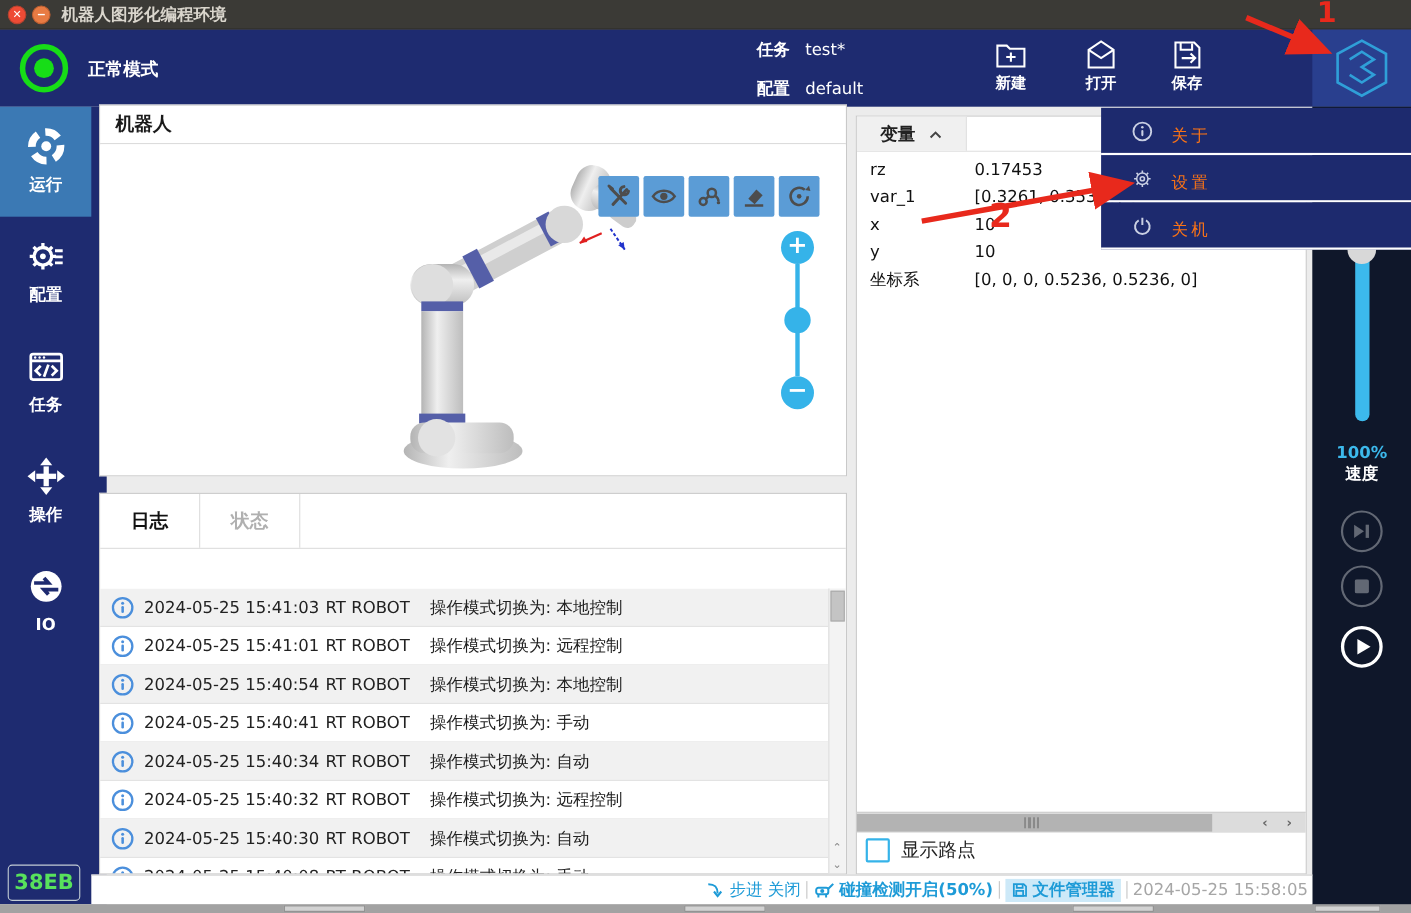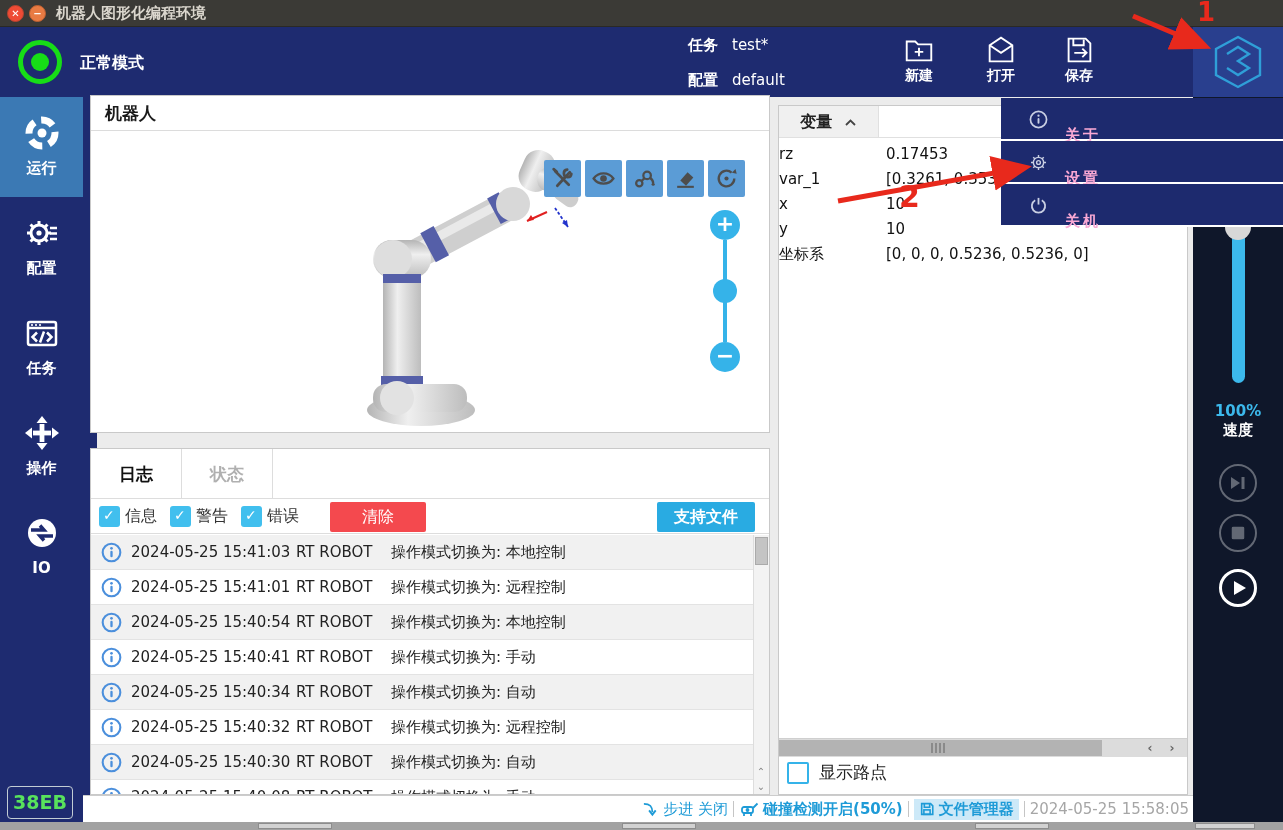--- a/index.html
+++ b/index.html
@@ -68,21 +68,21 @@
   .lr-msg { position:absolute; left:300px; top:8px; }
   .vscroll { position:absolute; right:0; top:86px; bottom:0; width:16px; background:#f3f3f3; border-left:1px solid #ddd; }
   .vthumb { position:absolute; left:1px; top:2px; width:13px; height:28px; background:#c4c4c4; border:1px solid #aaa; }
   .varrow { position:absolute; right:1px; width:14px; height:14px; color:#888; font-size:10px; line-height:14px; text-align:center; }
 
   
   .vars-panel { position:absolute; left:778px; top:105px; width:410px; height:690px; background:#fff; border:1px solid #c9c9c9; }
   .vp-header { position:absolute; left:0; top:0; right:0; height:32px; border-bottom:1px solid #e0e0e0; }
   .vp-cell { position:absolute; left:0; top:0; width:100px; height:31px; background:#f0f0f0; border-right:1px solid #e0e0e0; text-align:center; line-height:31px; font-size:16px; font-weight:bold; color:#222; }
   .vrow { position:absolute; left:0; right:0; height:25px; font-size:15px; color:#111; }
-  .vname { position:absolute; left:0; top:3px;text-align:center; }
+  .vname { position:absolute; left:12px; top:3px;text-align:center; }
   .vval { position:absolute; left:107px; top:3px; }
   .hscroll { position:absolute; left:0; top:632px; right:0; height:19px; background:#dcdcdc; border-top:1px solid #cfcfcf; }
   .hthumb { position:absolute; left:0; top:1px; width:323px; height:16px; background:#b3b3b3; }
   .hgrip { position:absolute; left:152px; top:3px; width:16px; height:10px;
     background:repeating-linear-gradient(90deg,#8a8a8a 0 2px,transparent 2px 4px); }
   .harrow { position:absolute; top:1px; width:18px; height:16px; color:#666; font-size:12px; line-height:16px; text-align:center; font-weight:bold; }
   .waypoints { position:absolute; left:8px; top:655px; display:flex; align-items:center; }
   .chk-empty { width:22px; height:22px; border:2px solid #35b3e9; background:#fff; border-radius:2px; margin-right:10px; }
   .wp-label { font-size:17px; color:#222; }
 
@@ -95,21 +95,21 @@
   .pbtn { position:absolute; left:26px; width:38px; height:38px; border-radius:50%; }
   .pbtn.dim { border:2.5px solid rgba(255,255,255,.35); }
   .pbtn.lit { border:3px solid #fff; }
   .pb-skip { top:367px; } .pb-stop { top:417px; } .pb-play { top:472px; }
   .pbtn svg { position:absolute; left:50%; top:50%; transform:translate(-50%,-50%); }
 
   
   .menu { position:absolute; left:1001px; top:98px; width:282px; z-index:50; }
   .menu-item { height:43px; background:#1d2a6e; border-bottom:2px solid #fff; position:relative; }
   .mi-icon { position:absolute; left:28px; top:12px; }
-  .mi-label { position:absolute; left:64px; top:28px; color:#f9a8d4; font-size:15px; font-weight:bold; letter-spacing:3px; }
+  .mi-label { position:absolute; left:64px; top:16px; color:#f97316; font-size:15px; font-weight:normal; letter-spacing:3px; }
 
   
   .statusbar { position:absolute; left:83px; top:795px; width:1110px; height:27px; background:#fff; border-top:1px solid #ccc; display:flex; align-items:center; justify-content:flex-end; padding-right:4px; }
   .sb-item { display:flex; align-items:center; gap:4px; color:#1e9bd7; font-size:15px; margin:0 5px; }
   .sb-bold { font-weight:bold; }
   .sb-fm { background:#cde9f8; padding:1px 5px; }
   .sb-div { width:1px; height:16px; background:#c5c5c5; }
   .sb-time { color:#a6a6a6; font-size:15px; margin-left:5px; }
 
   
@@ -308,30 +308,20 @@
         <div class="zc-circle zc-minus">−</div>
       </div>
     </div>
   </div>
 
   <div class="log-panel">
     <div class="tabs">
       <div class="tab on">日志</div>
       <div class="tab off">状态</div>
     </div>
-    <div class="filters">
-      <span class="chk"></span>
-      <span class="chk-label">信息</span>
-      <span class="chk"></span>
-      <span class="chk-label">警告</span>
-      <span class="chk"></span>
-      <span class="chk-label">错误</span>
-      <div class="btn-clear">清除</div>
-      <div class="btn-support">支持文件</div>
-    </div>
     <div class="loglist">
       <div class="log-row odd">
         <span class="lr-icon"><svg width="21" height="21" viewBox="0 0 20 20">
               <circle cx="10" cy="10" r="8.4" fill="none" stroke="#4b8fdc" stroke-width="2"></circle>
               <circle cx="10" cy="6" r="1.3" fill="#4b8fdc"></circle>
               <rect x="8.9" y="8.4" width="2.2" height="6.2" rx="1.1" fill="#4b8fdc"></rect>
             </svg></span>
         <span class="lr-time">2024-05-25 15:41:03</span>
         <span class="lr-src">RT ROBOT</span>
         <span class="lr-msg">操作模式切换为: 本地控制</span>

